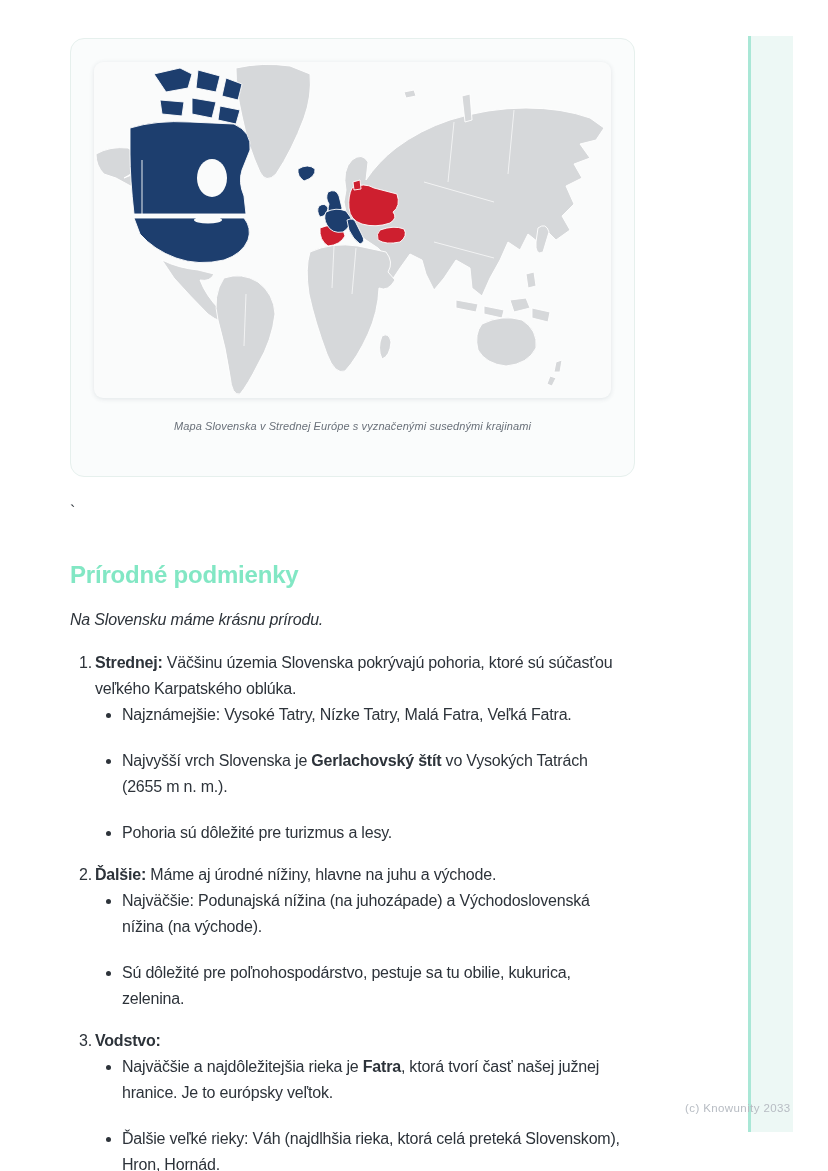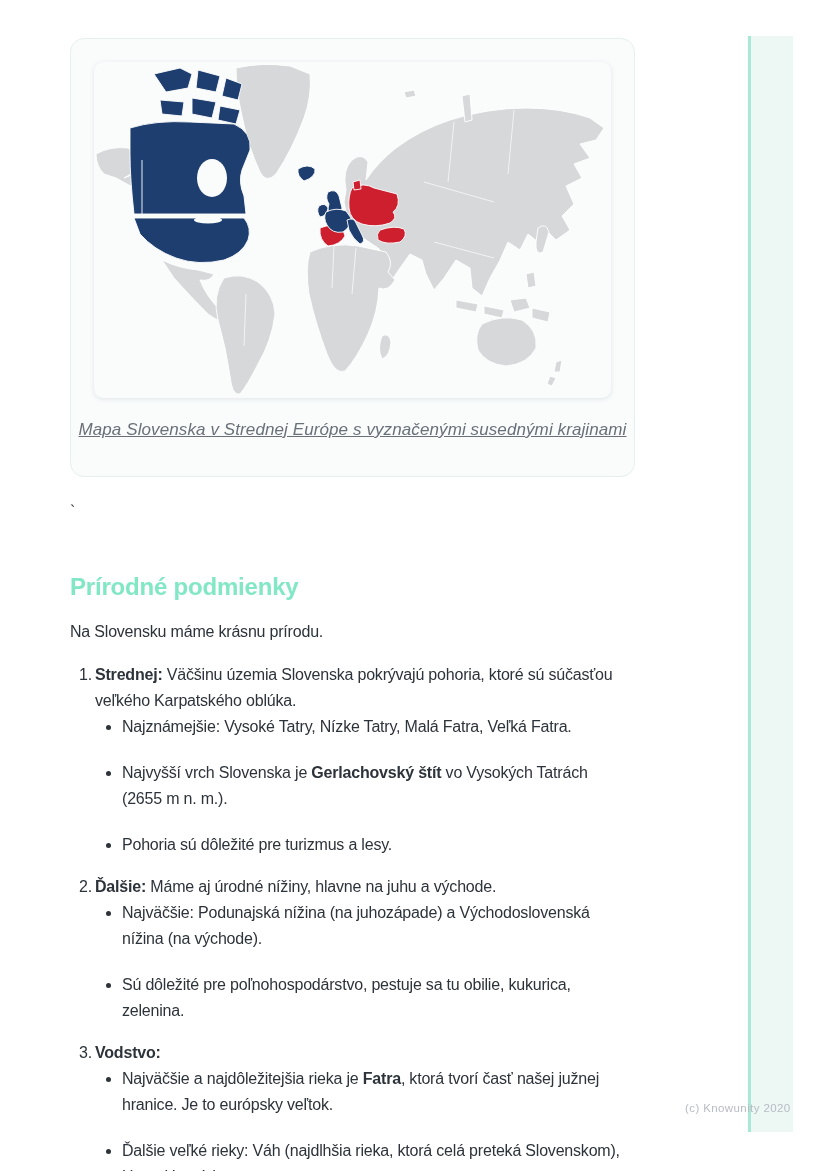--- a/index.html
+++ b/index.html
@@ -18,31 +18,31 @@
     background:#fafcfc;border:1px solid #e6f0ed;border-radius:14px;box-sizing:border-box;
   }
   .map-frame{
     position:absolute;left:23px;top:23px;width:517px;height:336px;
     background:#fafbfb;border-radius:9px;overflow:hidden;
     box-shadow:0 1px 5px rgba(45,60,75,.12);
   }
   .map-frame svg{display:block;width:517px;height:336px;}
   .map-caption{
     position:absolute;left:0;right:0;top:381px;text-align:center;
-    font-style:italic;font-size:17px;color:#697079;letter-spacing:.1px;text-decoration:underline;
+    font-style:italic;font-size:11px;color:#697079;letter-spacing:.1px;
   }
   .stray{position:absolute;left:70px;top:503px;font-size:16px;color:#3a4047;}
   
   .content{position:absolute;left:70px;top:560px;width:552px;z-index:2;}
   h2{
-    margin:12px 0 18px 0;font-size:24px;line-height:29px;font-weight:700;
+    margin:0 0 18px 0;font-size:24px;line-height:29px;font-weight:700;
     color:#82e7c4;letter-spacing:-.2px;
   }
   .body-text{font-size:16px;line-height:26px;letter-spacing:-.2px;color:#2d333a;}
-  .intro{margin:0 0 17px 0;}
+  .intro{margin:0 0 17px 0;font-style:italic;}
   .b{font-weight:700;}
   .num-list{margin:0;padding:0;}
   .num-item{display:flex;align-items:flex-start;}
   .num-item + .num-item{margin-top:16px;}
   .num{flex:none;width:16px;padding-left:9px;}
   .num-body{flex:1;min-width:0;}
   ul.bullets{list-style:disc outside;margin:0;padding:0 0 0 27px;}
   ul.bullets li{margin:0;padding-left:0;}
   ul.bullets li::marker{color:#2d333a;font-size:15px;}
   ul.bullets li + li{margin-top:20px;}
@@ -165,15 +165,15 @@
           <ul class="bullets">
             <li><span>Najväčšie a najdôležitejšia rieka je </span><span class="b">Fatra</span><span>, ktorá tvorí časť našej južnej hranice. Je to európsky veľtok.</span></li>
             <li><span>Ďalšie veľké rieky: Váh (najdlhšia rieka, ktorá celá preteká Slovenskom), Hron, Hornád.</span><span class="b"></span><span></span></li>
           </ul>
         </div>
       </div>
 
     </div>
   </main>
 
-  <div class="copyright">(c) Knowunity 2020</div>
+  <div class="copyright">(c) Knowunity 2033</div>
 
 </div>
 
 </body></html>

